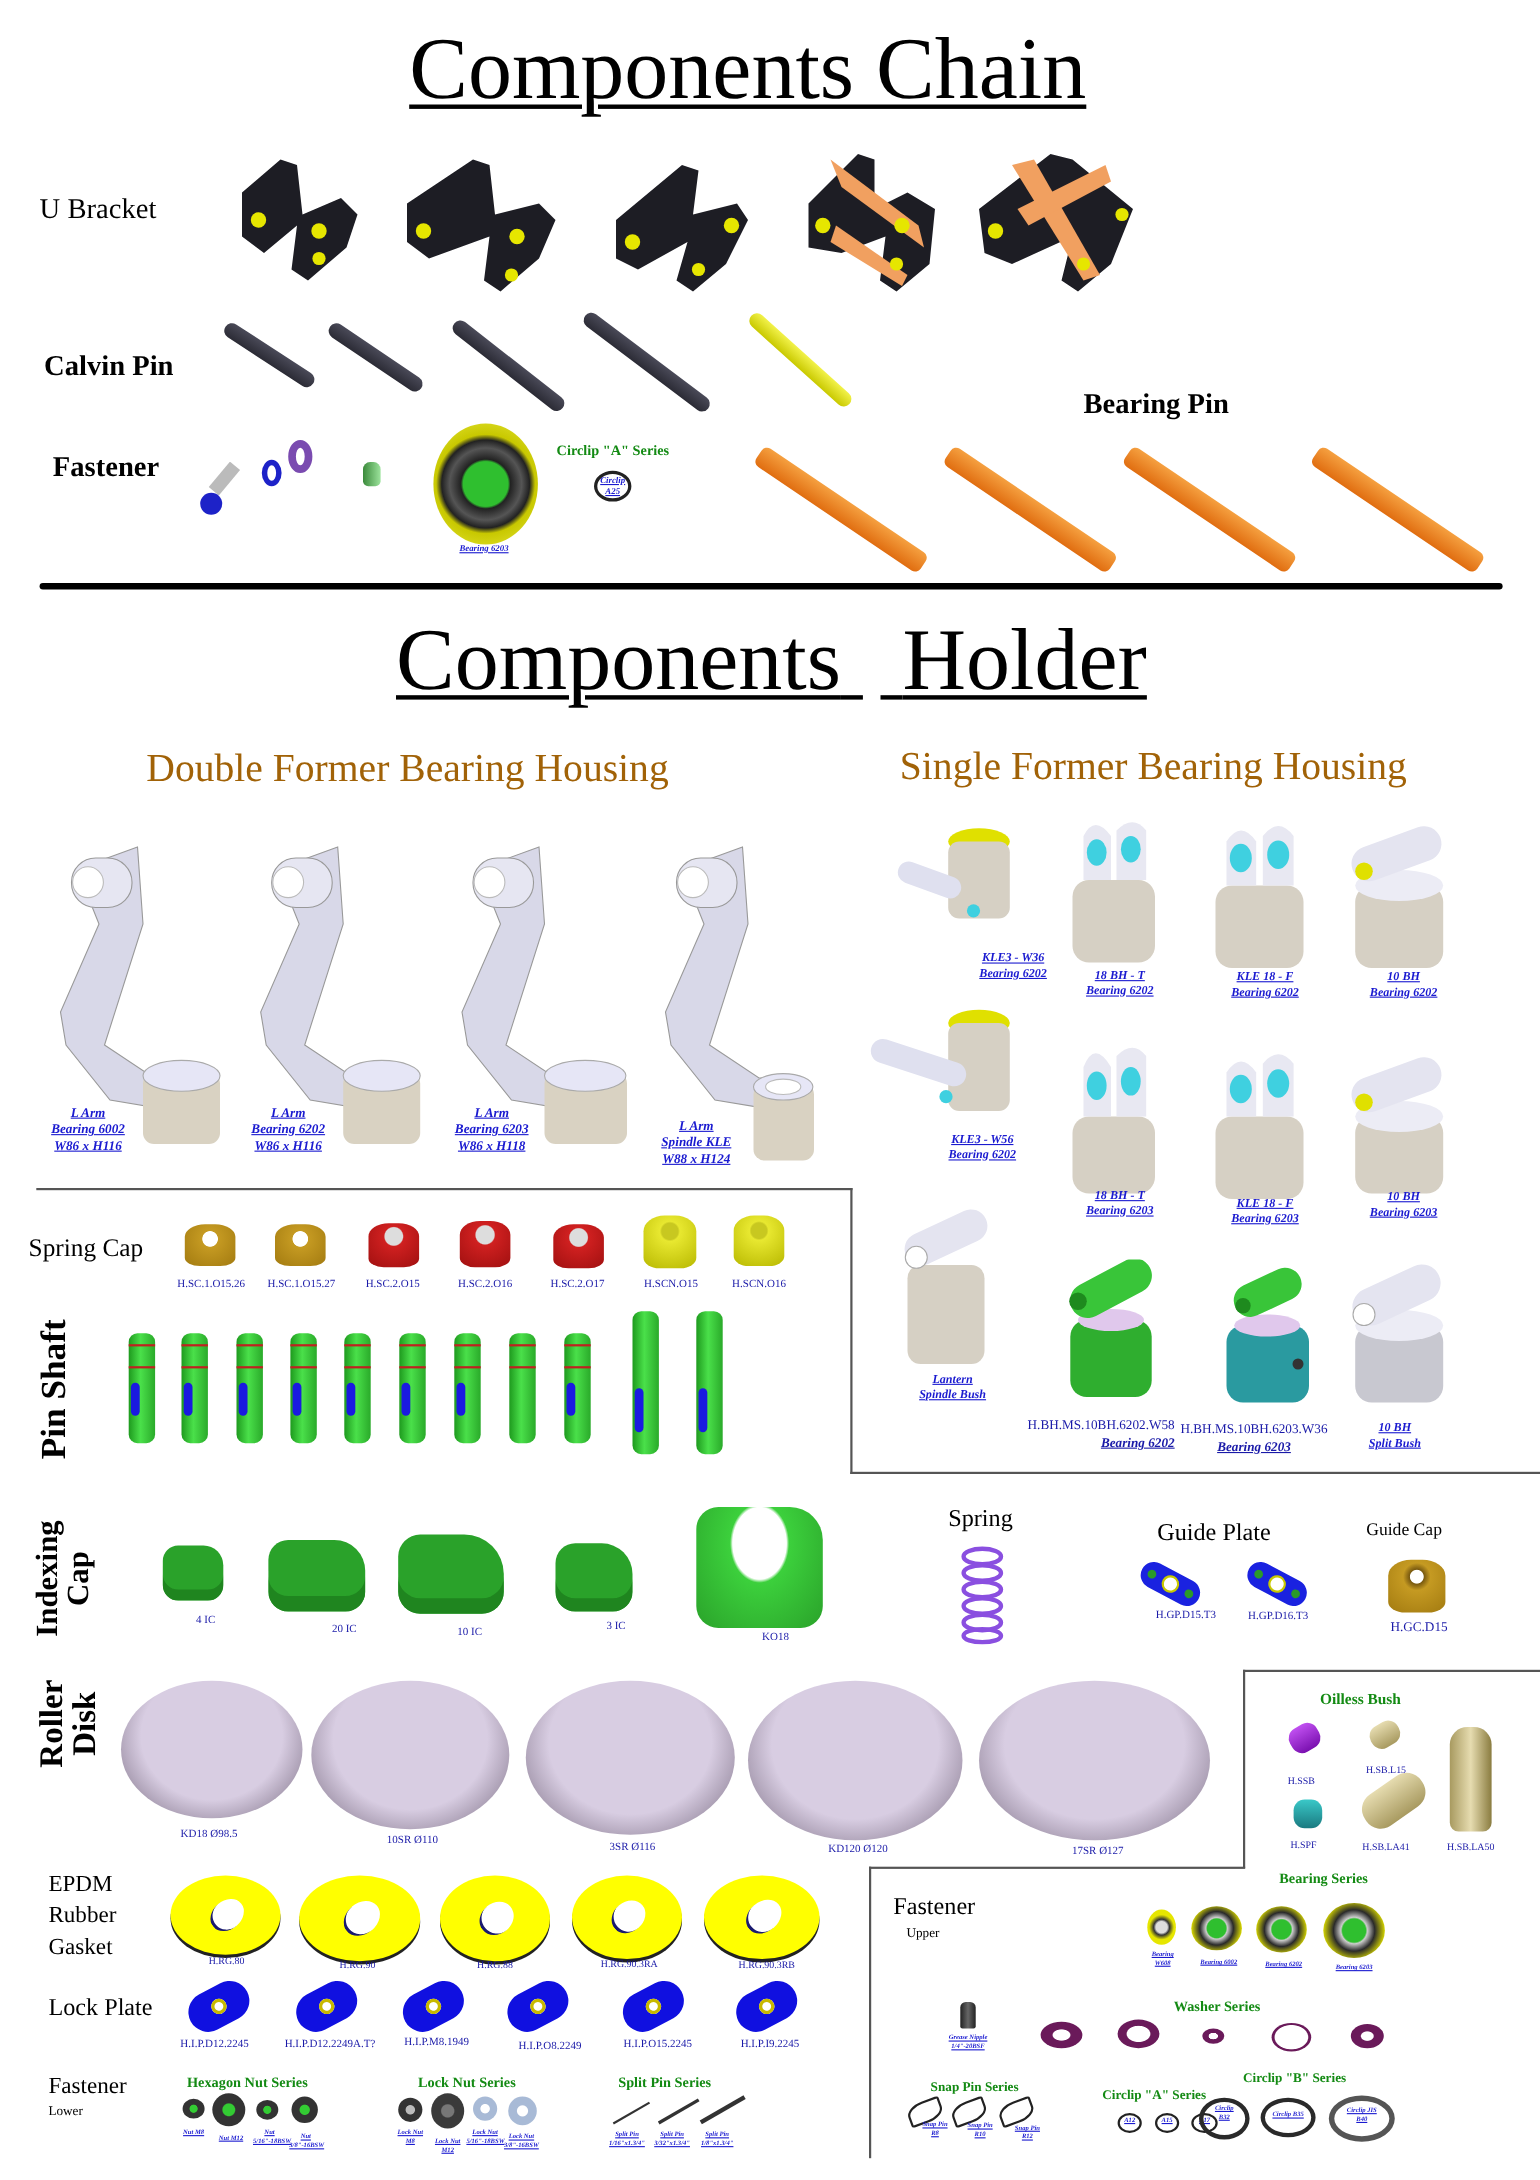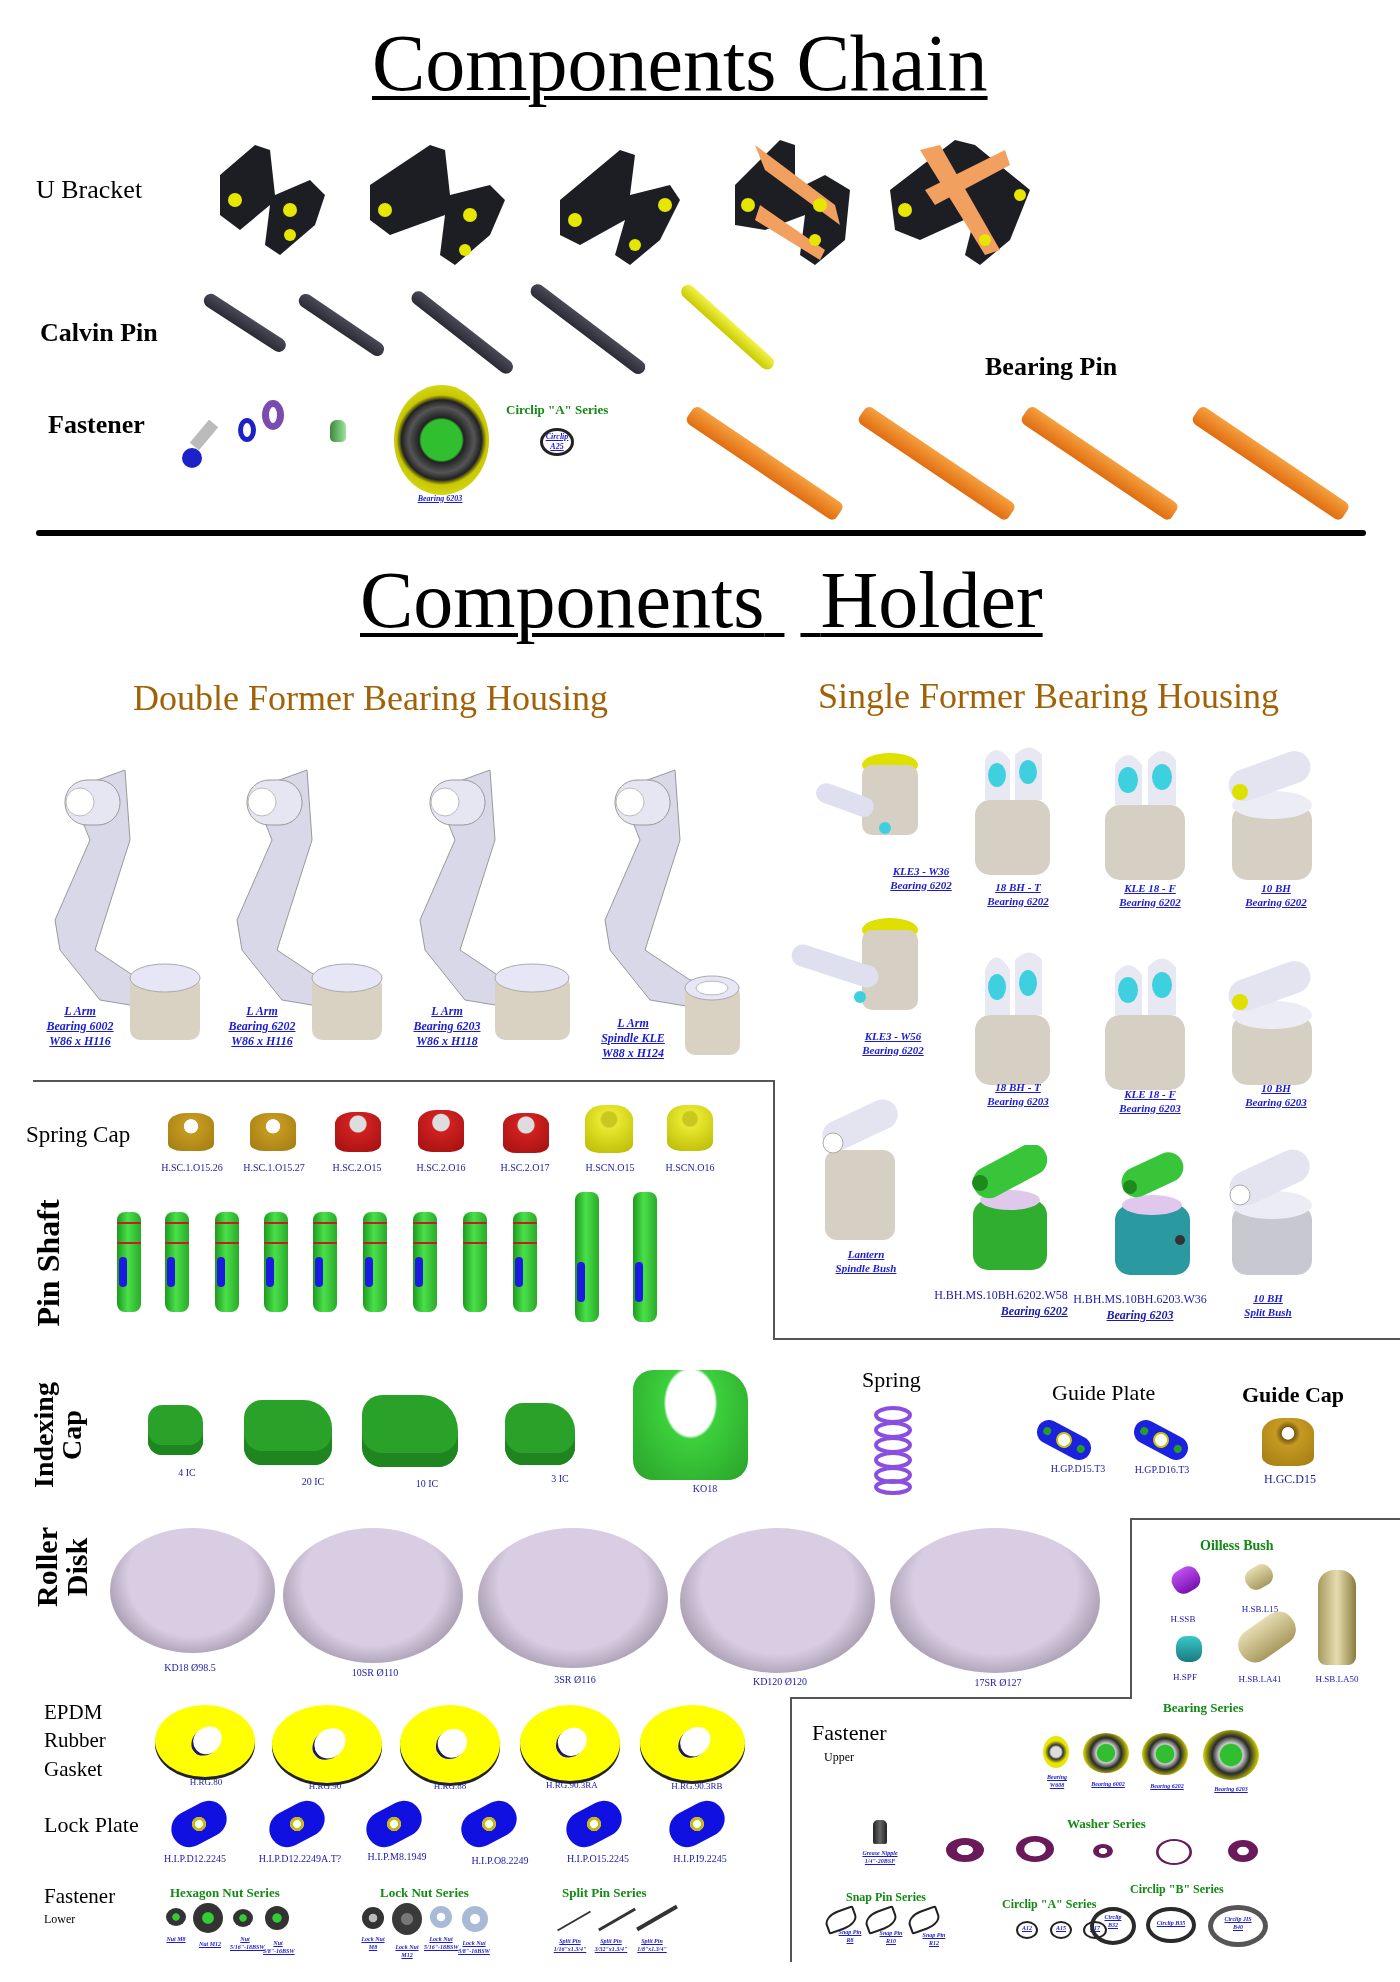--- a/index.html
+++ b/index.html
@@ -469,21 +469,21 @@
       <g transform="rotate(28 31 20)">
         <rect x="2" y="8" width="58" height="24" rx="12" fill="#1a22e0"></rect>
         <circle cx="12" cy="20" r="4" fill="#2a9a2a"></circle>
         <circle cx="31" cy="20" r="7" fill="#fff" stroke="#c8c800" stroke-width="2"></circle>
         <circle cx="50" cy="20" r="4" fill="#2a9a2a"></circle>
       </g>
     </svg>
 </div>
 <div class="plabel" style="left:1078px; top:1463px; font-size:10px;">H.GP.D15.T3</div>
 <div class="plabel" style="left:1162px; top:1464px; font-size:10px;">H.GP.D16.T3</div>
-<div class="row-label" style="left:1242px; top:1382px; font-size:22px;font-weight:bold;">Guide Cap</div>
+<div class="row-label" style="left:1242px; top:1382px; font-size:16px;">Guide Cap</div>
 <div class="part cyl" style="left:1262px; top:1418px; width:52px; height:48px; background:radial-gradient(circle at 50% 32%, #fff 14%, #7a5a10 16%, #c59a22 30%, #a27a10 100%);"></div>
 <div class="plabel" style="left:1290px; top:1472px; font-size:12px;">H.GC.D15</div>
 
 <div class="vlabel" style="left:32px; top:1622px; width:110px; font-size:30px;">
   <div>Roller</div>
   <div>Disk</div>
 </div>
 <div>
   <div class="part disk" style="left:110px; top:1528px; width:165px; height:125px;"></div>
   <div class="part disk" style="left:283px; top:1528px; width:180px; height:135px;"></div>

